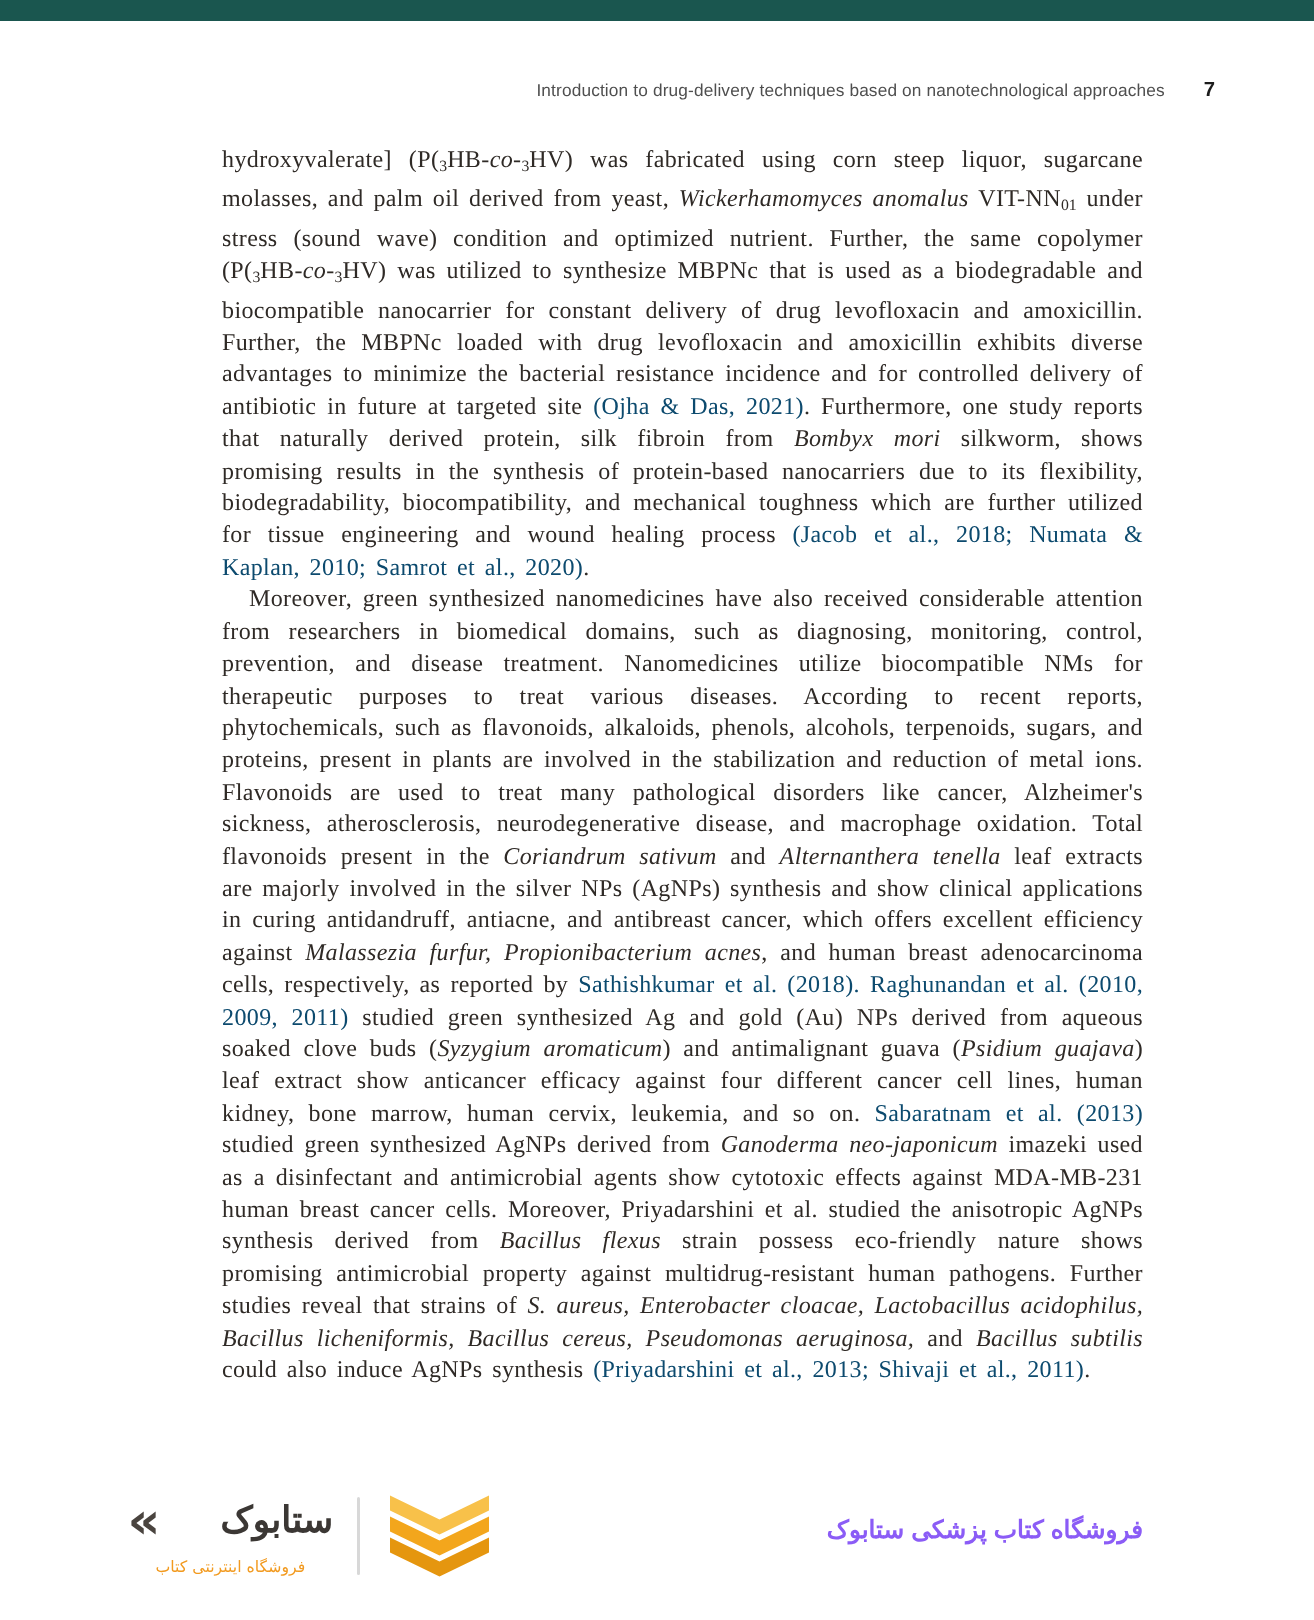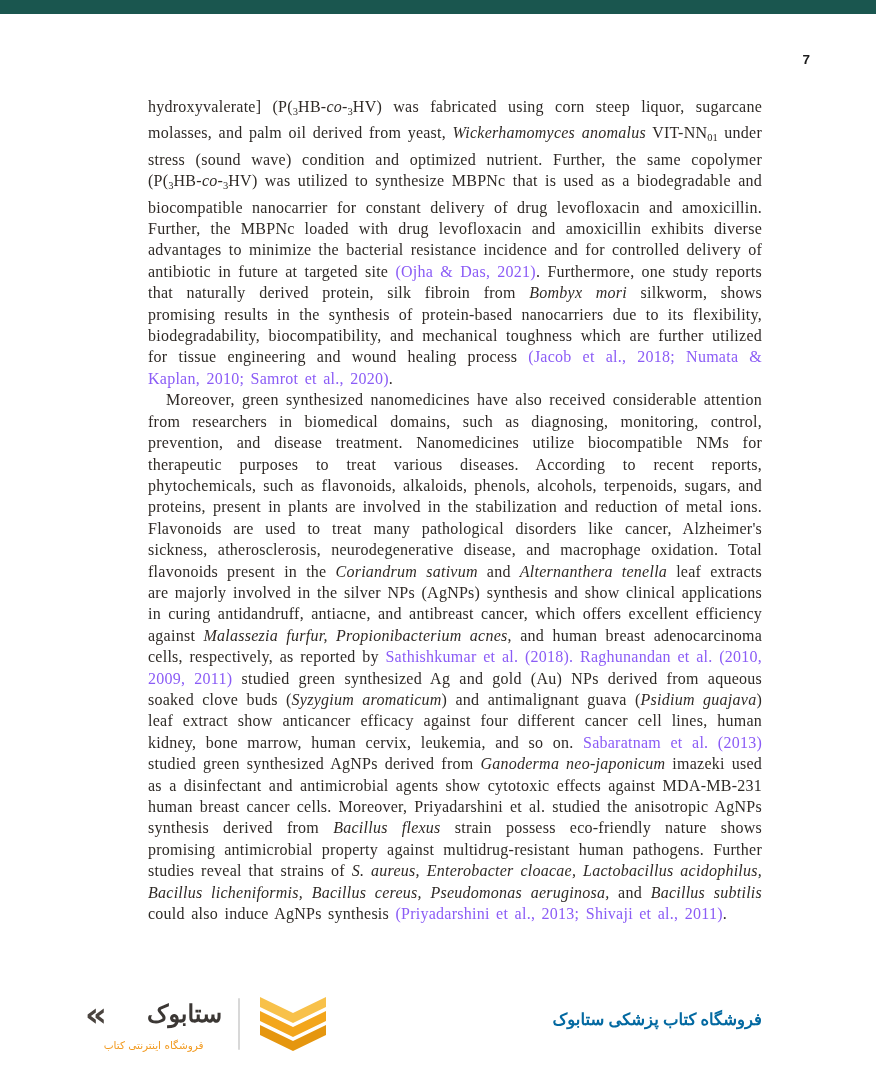--- a/index.html
+++ b/index.html
@@ -32,21 +32,21 @@
     margin: 0;
     text-align: justify;
     font-size: 16px;
     line-height: 21.4px;
     letter-spacing: 0.25px;
     word-spacing: 2.2px;
   }
   .para.indent { text-indent: 18px; }
   .it { font-style: italic; }
   .sub { font-size: 10.5px; vertical-align: -3px; letter-spacing: 0; }
-  a.cite { color: #8b5cf6; text-decoration: none; cursor: pointer; }
+  a.cite { color: #0c4a6e; text-decoration: none; cursor: pointer; }
 
   .footer {
     position: absolute; left: 0; bottom: 10px; width: 100%;
     height: 92px;
     display: flex; align-items: center; justify-content: space-between;
     padding: 0 114px 0 85px;
   }
   .footer-left { display: flex; align-items: center; gap: 16px; }
   .logo-block { display: flex; flex-direction: column; align-items: center; }
   .logo-word-row { display: flex; align-items: center; gap: 4px; }
@@ -64,39 +64,40 @@
     font-family: "DejaVu Sans", sans-serif;
     font-size: 10.5px; color: #f29a1f; direction: rtl; margin-top: 8px;
     letter-spacing: 0.5px;
   }
   .footer-divider {
     width: 2px; height: 52px; background: #d8d8d8; border-radius: 1px;
   }
   .chevron-icon { display: block; }
   .footer-right { text-align: right; }
   .store-title-fa {
-    font-family: Liberation Serif, serif;
+    font-family: Liberation Sans, sans-serif;
     direction: rtl;
-    font-size: 16.5px; font-weight: bold; color: #0369a1;
+    font-size: 16.5px; font-weight: bold; color: #8b5cf6;
     margin-bottom: 9px;
   }
   .footer-url {
     font-family: "Liberation Sans", sans-serif;
     font-size: 19px; font-weight: bold; color: #1d1d1d;
     letter-spacing: 8px;
     white-space: nowrap;
   }
   .footer-url .accent { color: #f2a81d; }
 </style>
 </head>
 <body>
 
 <div class="top-bar"></div>
 
 <div class="page-header">
+  <span class="running-title">Introduction to drug-delivery techniques based on nanotechnological approaches</span>
   <span class="page-number">7</span>
 </div>
 
 <div class="content">
     <p class="para"><span>hydroxyvalerate] (P(</span><span class="sub">3</span><span>HB-</span><span class="it">co</span><span>-</span><span class="sub">3</span><span>HV) was fabricated using corn steep liquor, sugarcane molasses, and palm oil derived from yeast, </span><span class="it">Wickerhamomyces anomalus</span><span> VIT-NN</span><span class="sub">01</span><span> under stress (sound wave) condition and optimized nutrient. Further, the same copolymer (P(</span><span class="sub">3</span><span>HB-</span><span class="it">co</span><span>-</span><span class="sub">3</span><span>HV) was utilized to synthesize MBPNc that is used as a biodegradable and biocompatible nanocarrier for constant delivery of drug levofloxacin and amoxicillin. Further, the MBPNc loaded with drug levofloxacin and amoxicillin exhibits diverse advantages to minimize the bacterial resistance incidence and for controlled delivery of antibiotic in future at targeted site </span><a href="#" class="cite">(Ojha &amp; Das, 2021)</a><span>. Furthermore, one study reports that naturally derived protein, silk fibroin from </span><span class="it">Bombyx mori</span><span> silkworm, shows promising results in the synthesis of protein-based nanocarriers due to its flexibility, biodegradability, biocompatibility, and mechanical toughness which are further utilized for tissue engineering and wound healing process </span><a href="#" class="cite">(Jacob et al., 2018; Numata &amp; Kaplan, 2010; Samrot et al., 2020)</a><span>.</span></p>
     <p class="para indent"><span>Moreover, green synthesized nanomedicines have also received considerable attention from researchers in biomedical domains, such as diagnosing, monitoring, control, prevention, and disease treatment. Nanomedicines utilize biocompatible NMs for therapeutic purposes to treat various diseases. According to recent reports, phytochemicals, such as flavonoids, alkaloids, phenols, alcohols, terpenoids, sugars, and proteins, present in plants are involved in the stabilization and reduction of metal ions. Flavonoids are used to treat many pathological disorders like cancer, Alzheimer's sickness, atherosclerosis, neurodegenerative disease, and macrophage oxidation. Total flavonoids present in the </span><span class="it">Coriandrum sativum</span><span> and </span><span class="it">Alternanthera tenella</span><span> leaf extracts are majorly involved in the silver NPs (AgNPs) synthesis and show clinical applications in curing antidandruff, antiacne, and antibreast cancer, which offers excellent efficiency against </span><span class="it">Malassezia furfur, Propionibacterium acnes</span><span>, and human breast adenocarcinoma cells, respectively, as reported by </span><a href="#" class="cite">Sathishkumar et al. (2018).</a><span> </span><a href="#" class="cite">Raghunandan et al. (2010, 2009, 2011)</a><span> studied green synthesized Ag and gold (Au) NPs derived from aqueous soaked clove buds (</span><span class="it">Syzygium aromaticum</span><span>) and antimalignant guava (</span><span class="it">Psidium guajava</span><span>) leaf extract show anticancer efficacy against four different cancer cell lines, human kidney, bone marrow, human cervix, leukemia, and so on. </span><a href="#" class="cite">Sabaratnam et al. (2013)</a><span> studied green synthesized AgNPs derived from </span><span class="it">Ganoderma neo-japonicum</span><span> imazeki used as a disinfectant and antimicrobial agents show cytotoxic effects against MDA-MB-231 human breast cancer cells. Moreover, Priyadarshini et al. studied the anisotropic AgNPs synthesis derived from </span><span class="it">Bacillus flexus</span><span> strain possess eco-friendly nature shows promising antimicrobial property against multidrug-resistant human pathogens. Further studies reveal that strains of </span><span class="it">S. aureus, Enterobacter cloacae, Lactobacillus acidophilus, Bacillus licheniformis, Bacillus cereus, Pseudomonas aeruginosa,</span><span> and </span><span class="it">Bacillus subtilis</span><span> could also induce AgNPs synthesis </span><a href="#" class="cite">(Priyadarshini et al., 2013; Shivaji et al., 2011)</a><span>.</span></p>
   </div>
 
 <div class="footer">
   <div class="footer-left">

